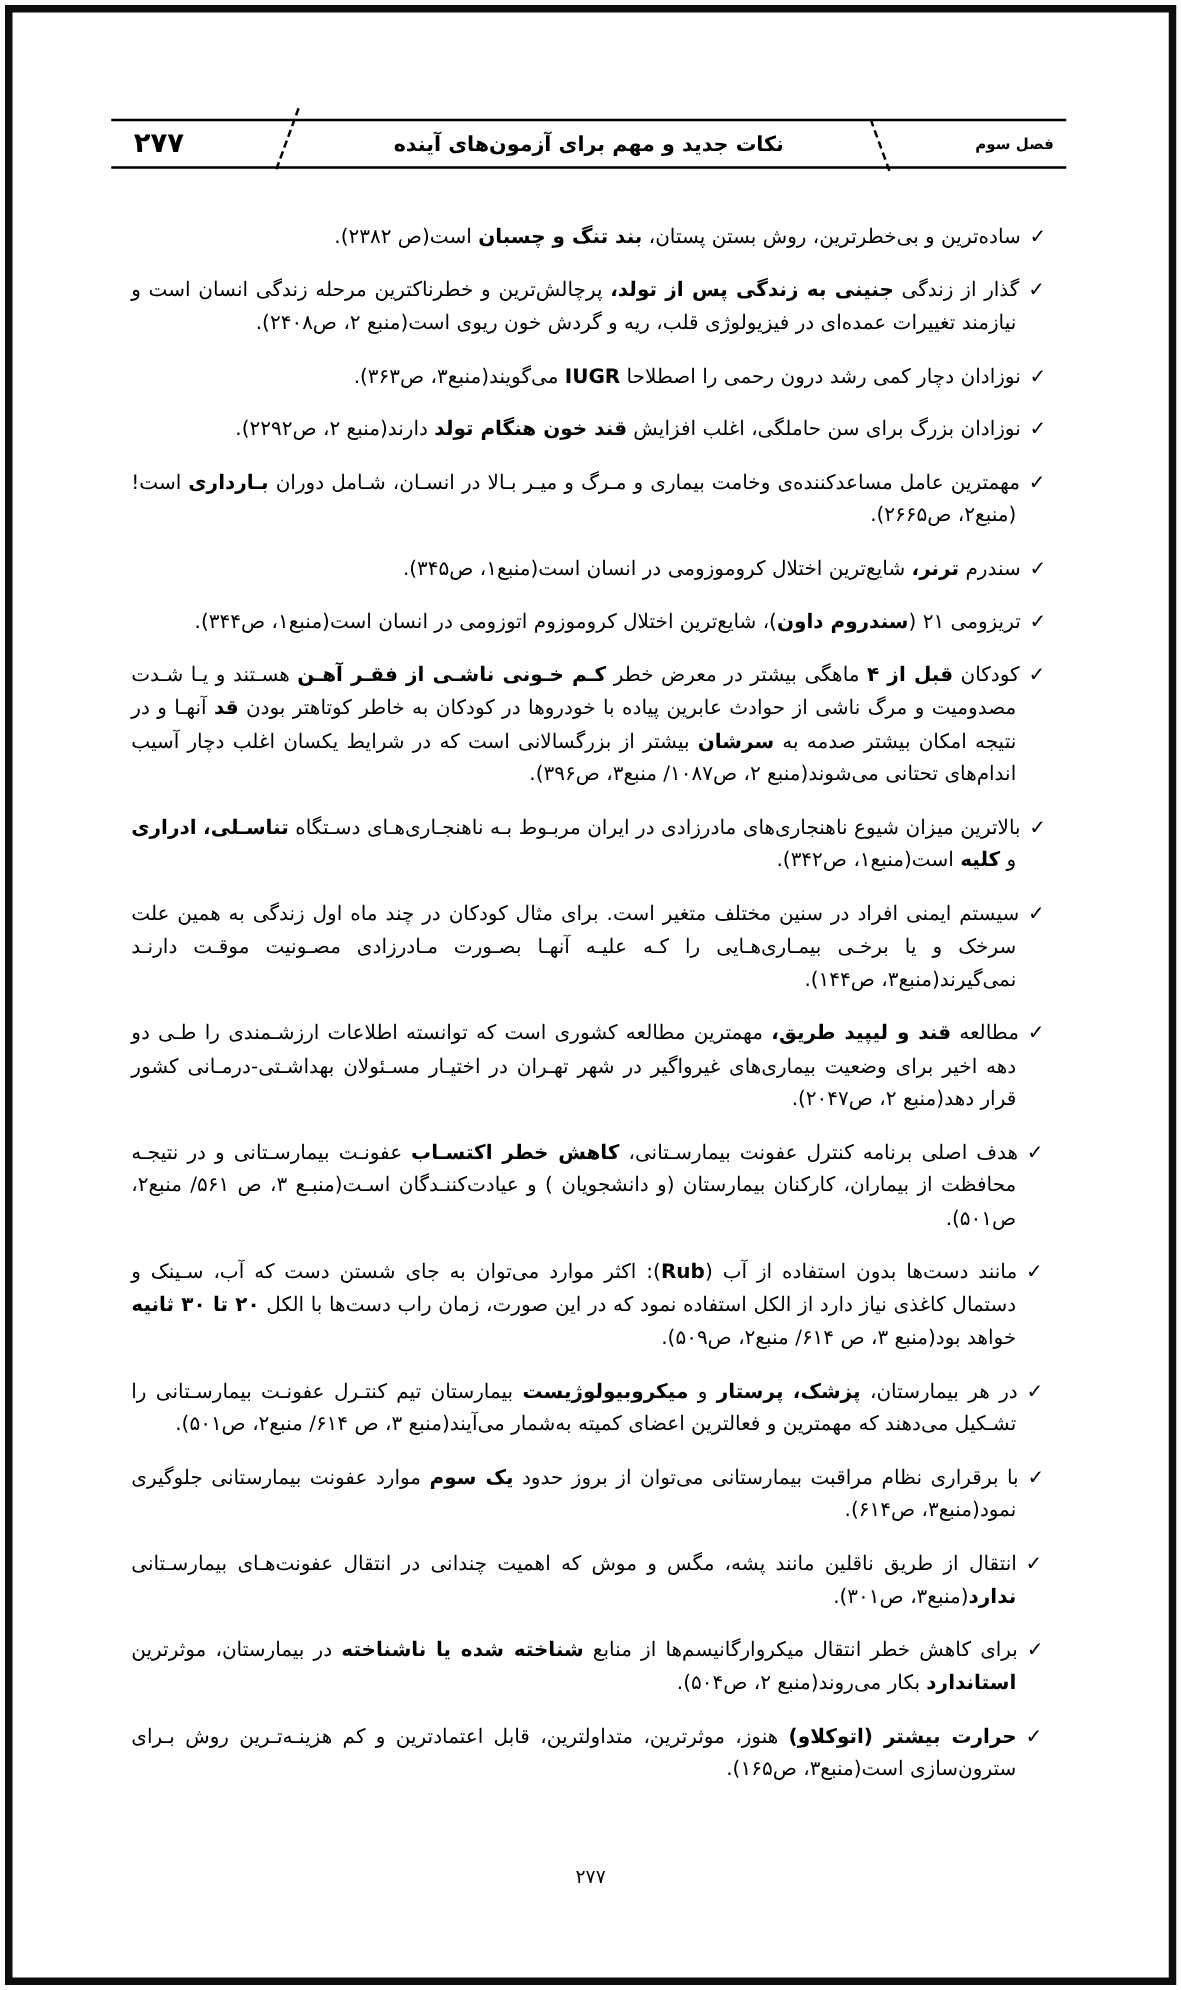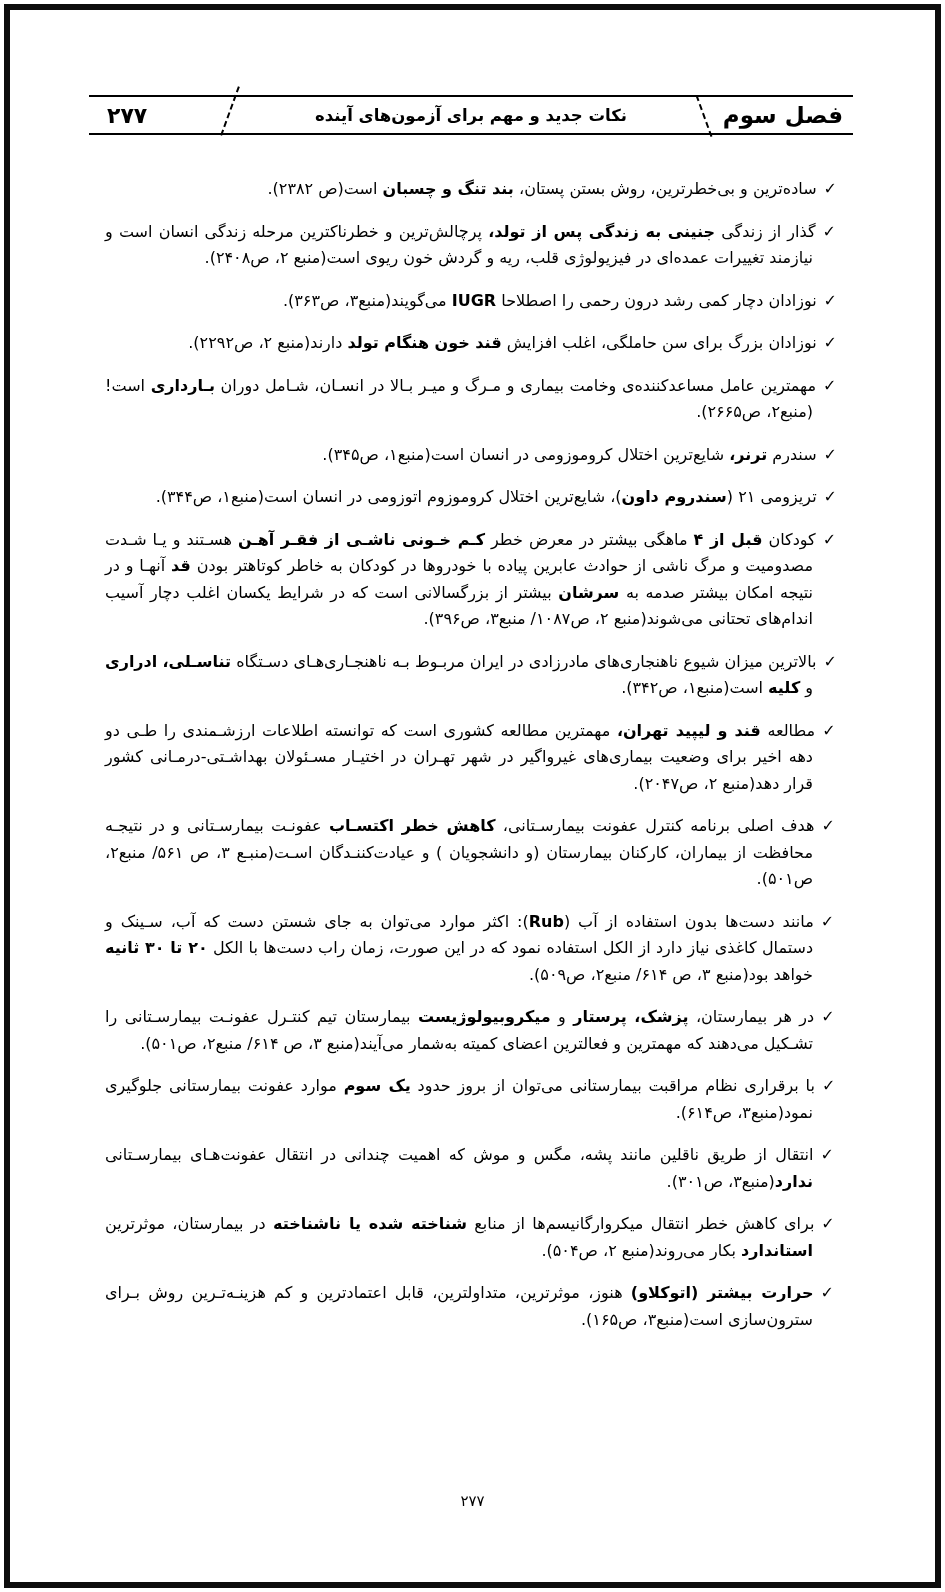--- a/index.html
+++ b/index.html
@@ -11,21 +11,21 @@
     position:absolute;inset:4px;border:6px solid #0d0d0d;background:#fff;
   }
   
   .page-header{
     position:absolute;top:85px;left:79px;right:82px;height:36px;
     border-top:2px solid #000;border-bottom:2.5px solid #000;
     direction:rtl;
   }
   .header-chapter{
     position:absolute;right:10px;top:50%;transform:translateY(-50%);
-    font-weight:bold;font-size:23px;white-space:nowrap;
+    font-weight:bold;font-size:12px;white-space:nowrap;
   }
   .header-title{
     position:absolute;left:50%;top:50%;transform:translate(-50%,-50%);
     font-weight:bold;font-size:16.5px;white-space:nowrap;text-align:center;
   }
   .header-pagenum{
     position:absolute;left:18px;top:50%;transform:translateY(-50%);
     font-weight:bold;font-size:22px;letter-spacing:1px;
   }
   .dash-sep{position:absolute;width:0;border-left:2px dashed #000;}
@@ -62,21 +62,22 @@
   <div class="content">
       <div class="bullet"><span class="check">✓</span><span>ساده‌ترین و بی‌خطرترین، روش بستن پستان، </span><b>بند تنگ و چسبان</b><span> است(ص ۲۳۸۲).</span></div>
       <div class="bullet"><span class="check">✓</span><span>گذار از زندگی </span><b>جنینی به زندگی پس از تولد،</b><span> پرچالش‌ترین و خطرناکترین مرحله زندگی انسان است و نیازمند تغییرات عمده‌ای در فیزیولوژی قلب، ریه و گردش خون ریوی است(منبع ۲، ص۲۴۰۸).</span></div>
       <div class="bullet"><span class="check">✓</span><span>نوزادان دچار کمی رشد درون رحمی را اصطلاحا </span><b>IUGR</b><span> می‌گویند(منبع۳، ص۳۶۳).</span></div>
       <div class="bullet"><span class="check">✓</span><span>نوزادان بزرگ برای سن حاملگی، اغلب افزایش </span><b>قند خون هنگام تولد</b><span> دارند(منبع ۲، ص۲۲۹۲).</span></div>
       <div class="bullet"><span class="check">✓</span><span>مهمترین عامل مساعدکننده‌ی وخامت بیماری و مـرگ و میـر بـالا در انسـان، شـامل دوران </span><b>بـارداری</b><span> است!(منبع۲، ص۲۶۶۵).</span></div>
       <div class="bullet"><span class="check">✓</span><span>سندرم </span><b>ترنر،</b><span> شایع‌ترین اختلال کروموزومی در انسان است(منبع۱، ص۳۴۵).</span></div>
       <div class="bullet"><span class="check">✓</span><span>تریزومی ۲۱ (</span><b>سندروم داون</b><span>)، شایع‌ترین اختلال کروموزوم اتوزومی در انسان است(منبع۱، ص۳۴۴).</span></div>
       <div class="bullet"><span class="check">✓</span><span>کودکان </span><b>قبل از ۴</b><span> ماهگی بیشتر در معرض خطر </span><b>کـم خـونی ناشـی از فقـر آهـن</b><span> هسـتند و یـا شـدت مصدومیت و مرگ ناشی از حوادث عابرین پیاده با خودروها در کودکان به خاطر کوتاهتر بودن </span><b>قد</b><span> آنهـا و در نتیجه امکان بیشتر صدمه به </span><b>سرشان</b><span> بیشتر از بزرگسالانی است که در شرایط یکسان اغلب دچار آسیب اندام‌های تحتانی می‌شوند(منبع ۲، ص۱۰۸۷/ منبع۳، ص۳۹۶).</span></div>
       <div class="bullet"><span class="check">✓</span><span>بالاترین میزان شیوع ناهنجاری‌های مادرزادی در ایران مربـوط بـه ناهنجـاری‌هـای دسـتگاه </span><b>تناسـلی،</b><span> </span><b>ادراری</b><span> و </span><b>کلیه</b><span> است(منبع۱، ص۳۴۲).</span></div>
-      <div class="bullet"><span class="check">✓</span><span>مطالعه </span><b>قند و لیپید تهران،</b><span> مهمترین مطالعه کشوری است که توانسته اطلاعات ارزشـمندی را طـی دو دهه اخیر برای وضعیت بیماری‌های غیرواگیر در شهر تهـران در اختیـار مسـئولان بهداشـتی-درمـانی کشور قرار دهد(منبع ۲، ص۲۰۴۷).</span></div>
+      <div class="bullet"><span class="check">✓</span><span>سیستم ایمنی افراد در سنین مختلف متغیر است. برای مثال کودکان در چند ماه اول زندگی به همین علت سرخک و یا برخـی بیمـاری‌هـایی را کـه علیـه آنهـا بصـورت مـادرزادی مصـونیت موقـت دارنـد نمی‌گیرند(منبع۳، ص۱۴۴).</span></div>
+      <div class="bullet"><span class="check">✓</span><span>مطالعه </span><b>قند و لیپید طریق،</b><span> مهمترین مطالعه کشوری است که توانسته اطلاعات ارزشـمندی را طـی دو دهه اخیر برای وضعیت بیماری‌های غیرواگیر در شهر تهـران در اختیـار مسـئولان بهداشـتی-درمـانی کشور قرار دهد(منبع ۲، ص۲۰۴۷).</span></div>
       <div class="bullet"><span class="check">✓</span><span>هدف اصلی برنامه کنترل عفونت بیمارسـتانی، </span><b>کاهش خطر اکتسـاب</b><span> عفونـت بیمارسـتانی و در نتیجـه محافظت از بیماران، کارکنان بیمارستان (و دانشجویان ) و عیادت‌کننـدگان اسـت(منبـع ۳، ص ۵۶۱/ منبع۲، ص۵۰۱).</span></div>
       <div class="bullet"><span class="check">✓</span><span>مانند دست‌ها بدون استفاده از آب (</span><b>Rub</b><span>): اکثر موارد می‌توان به جای شستن دست که آب، سـینک و دستمال کاغذی نیاز دارد از الکل استفاده نمود که در این صورت، زمان راب دست‌ها با الکل </span><b>۲۰ تا ۳۰ ثانیه</b><span> خواهد بود(منبع ۳، ص ۶۱۴/ منبع۲، ص۵۰۹).</span></div>
       <div class="bullet"><span class="check">✓</span><span>در هر بیمارستان، </span><b>پزشک،</b><span> </span><b>پرستار</b><span> و </span><b>میکروبیولوژیست</b><span> بیمارستان تیم کنتـرل عفونـت بیمارسـتانی را تشـکیل می‌دهند که مهمترین و فعالترین اعضای کمیته به‌شمار می‌آیند(منبع ۳، ص ۶۱۴/ منبع۲، ص۵۰۱).</span></div>
       <div class="bullet"><span class="check">✓</span><span>با برقراری نظام مراقبت بیمارستانی می‌توان از بروز حدود </span><b>یک سوم</b><span> موارد عفونت بیمارستانی جلوگیری نمود(منبع۳، ص۶۱۴).</span></div>
       <div class="bullet"><span class="check">✓</span><span>انتقال از طریق ناقلین مانند پشه، مگس و موش که اهمیت چندانی در انتقال عفونت‌هـای بیمارسـتانی </span><b>ندارد</b><span>(منبع۳، ص۳۰۱).</span></div>
       <div class="bullet"><span class="check">✓</span><span>برای کاهش خطر انتقال میکروارگانیسم‌ها از منابع </span><b>شناخته شده یا ناشناخته</b><span> در بیمارستان، موثرترین </span><b>استاندارد</b><span> بکار می‌روند(منبع ۲، ص۵۰۴).</span></div>
       <div class="bullet"><span class="check">✓</span><b>حرارت بیشتر (اتوکلاو)</b><span> هنوز، موثرترین، متداولترین، قابل اعتمادترین و کم هزینـه‌تـرین روش بـرای سترون‌سازی است(منبع۳، ص۱۶۵).</span></div>
     </div>
 
   <div class="page-footer">

